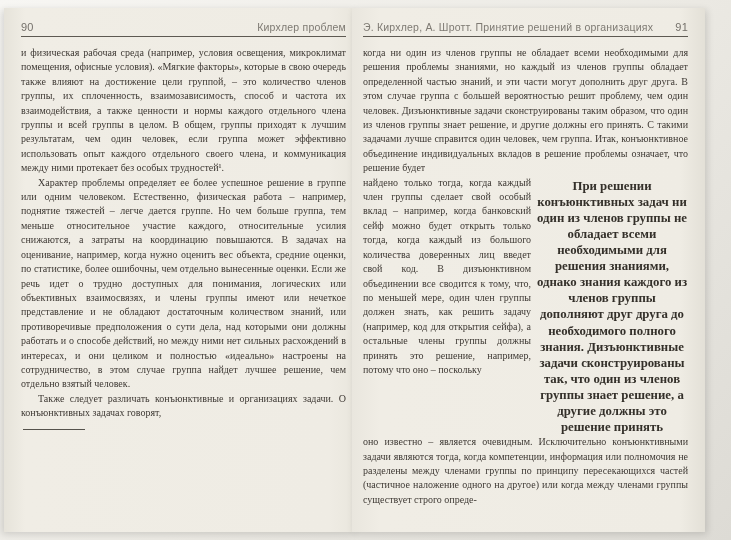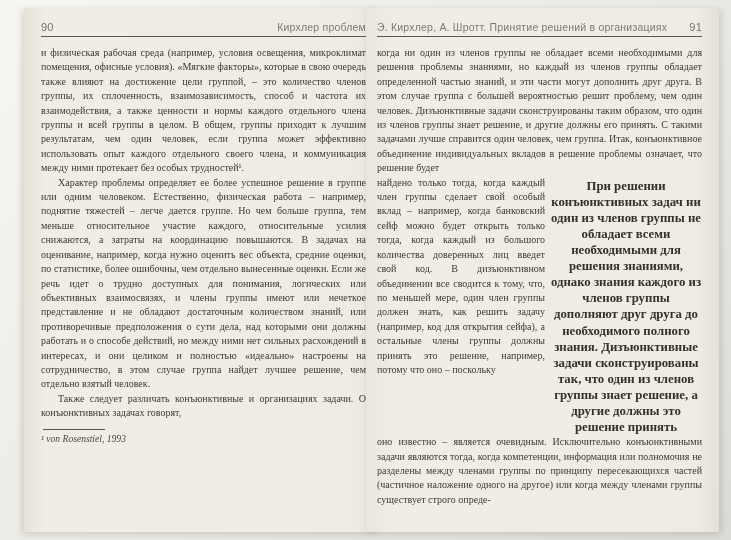--- a/index.html
+++ b/index.html
@@ -8,27 +8,27 @@
     width:731px; height:540px;
     overflow:hidden;
     background:linear-gradient(135deg, #f7f6f3 0%, #ebe9e3 55%, #dddbd5 100%);
     font-family:"Liberation Serif", "DejaVu Serif", serif;
   }
   .page {
     position:absolute; top:8px; height:524px; width:353px;
     box-sizing:border-box;
   }
   .page.left {
-    left:24px;
+    left:4px;
     padding:13px 11px 0 17px;
     background:linear-gradient(to right, #e6e3da 0%, #f0ede5 6%, #efece4 92%, #e9e6dd 100%);
     box-shadow:-2px 2px 7px rgba(0,0,0,0.14);
   }
   .page.right {
-    left:366px;
+    left:352px;
     padding:13px 17px 0 11px;
     background:linear-gradient(to right, #e9e6de 0%, #f0ede5 8%, #efece4 93%, #e3e0d7 100%);
     box-shadow:2px 2px 7px rgba(0,0,0,0.14);
   }
   .page-header {
     display:flex; justify-content:space-between; align-items:baseline;
     font-family:"Liberation Sans", sans-serif;
     font-size:10.5px; letter-spacing:0.2px; color:#7e7a73;
     border-bottom:1px solid #5d5952;
     padding-bottom:3px; margin-bottom:9px;
@@ -74,21 +74,20 @@
   <div class="page left">
     <div class="page-header">
       <span class="pagenum">90</span>
       <span>Кирхлер проблем</span>
     </div>
     <div class="body-text">
       <p lang="ru">и физическая рабочая среда (например, условия освещения, микроклимат помещения, офисные условия). «Мягкие факторы», которые в свою очередь также влияют на достижение цели группой, – это количество членов группы, их сплоченность, взаимозависимость, способ и частота их взаимодействия, а также ценности и нормы каждого отдельного члена группы и всей группы в целом. В общем, группы приходят к лучшим результатам, чем один человек, если группа может эффективно использовать опыт каждого отдельного своего члена, и коммуникация между ними протекает без особых трудностей¹.</p>
       <p lang="ru" class="indent">Характер проблемы определяет ее более успешное решение в группе или одним человеком. Естественно, физическая работа – например, поднятие тяжестей – легче дается группе. Но чем больше группа, тем меньше относительное участие каждого, относительные усилия снижаются, а затраты на координацию повышаются. В задачах на оценивание, например, когда нужно оценить вес объекта, средние оценки, по статистике, более ошибочны, чем отдельно вынесенные оценки. Если же речь идет о трудно доступных для понимания, логических или объективных взаимосвязях, и члены группы имеют или нечеткое представление и не обладают достаточным количеством знаний, или противоречивые предположения о сути дела, над которыми они должны работать и о способе действий, но между ними нет сильных расхождений в интересах, и они целиком и полностью «идеально» настроены на сотрудничество, в этом случае группа найдет лучшее решение, чем отдельно взятый человек.</p>
       <p lang="ru" class="indent">Также следует различать конъюнктивные и организациях задачи. О конъюнктивных задачах говорят,</p>
       <div class="footnote-rule"></div>
-      <p class="footnote">¹ von Rosenstiel, 1993</p>
     </div>
   </div>
 
   <div class="page right">
     <div class="page-header">
       <span>Э. Кирхлер, А. Шротт. Принятие решений в организациях</span>
       <span class="pagenum">91</span>
     </div>
     <div class="body-text">
       <p lang="ru">когда ни один из членов группы не обладает всеми необходимыми для решения проблемы знаниями, но каждый из членов группы обладает определенной частью знаний, и эти части могут дополнить друг друга. В этом случае группа с большей вероятностью решит проблему, чем один человек. Дизъюнктивные задачи сконструированы таким образом, что один из членов группы знает решение, и другие должны его принять. С такими задачами лучше справится один человек, чем группа. Итак, конъюнктивное объединение индивидуальных вкладов в решение проблемы означает, что решение будет</p>

